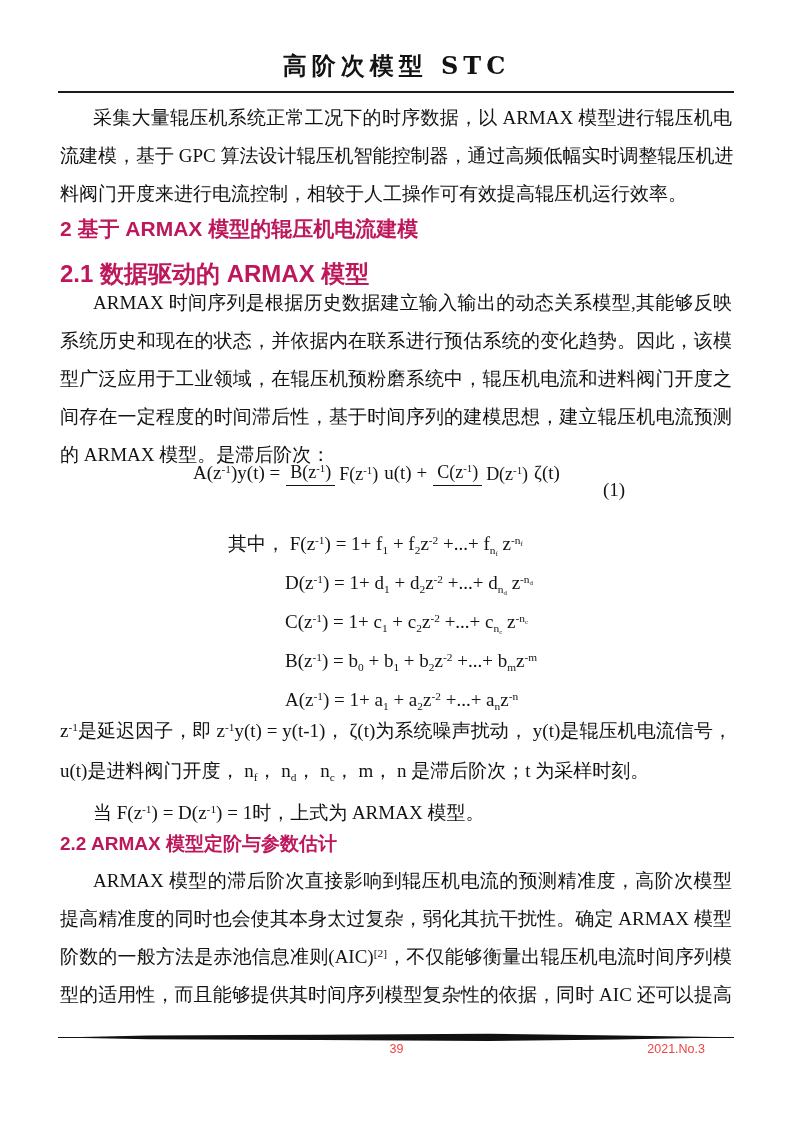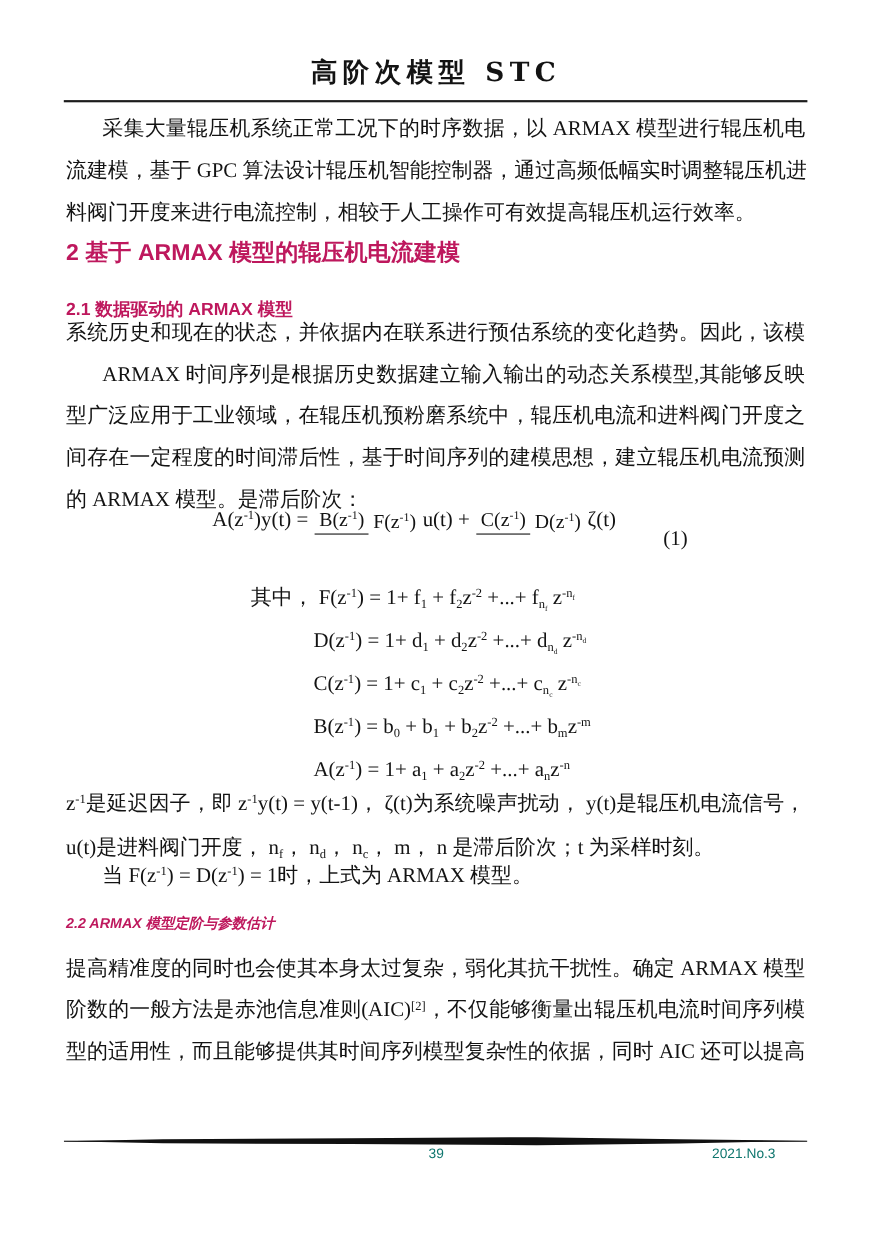--- a/index.html
+++ b/index.html
@@ -32,31 +32,31 @@
   }
   .para .lastline{
     text-align:left;white-space:nowrap;
     height:38px;line-height:38px;
   }
   .indent{text-indent:33px;}
   .p-intro{top:99px;}
   .p-armax{top:284px;}
   .p-expl{top:711px;}
   .p-expl .jline,.p-expl .lastline{height:40px;line-height:40px;}
-  .p-note{top:778px;}
+  .p-note{top:794px;}
   .p-aic{top:862px;}
   
   .heading{
     position:absolute;left:60px;
     font-family:"Liberation Sans","DejaVu Sans",sans-serif;
     font-weight:bold;color:#be185d;white-space:nowrap;
   }
   .h2{top:215px;font-size:21px;}
-  .h21{top:271px;font-size:16px;}
-  .h22{top:831px;font-size:13px;font-style:italic;}
+  .h21{top:258px;font-size:24px;}
+  .h22{top:831px;font-size:19px;}
   
   .eq1{
     position:absolute;top:461px;left:193px;
     display:flex;align-items:center;
     font-size:19px;white-space:nowrap;
   }
   .eq1 > span{margin-right:2px;}
   .frac{
     display:inline-flex;align-items:center;
     vertical-align:middle;margin:0 4px;font-size:18px;line-height:1.25;
@@ -71,21 +71,21 @@
   .where-line{height:39px;line-height:39px;}
   .where-line.cont{margin-left:57px;}
   
   sup{font-size:60%;line-height:0;vertical-align:0.55em;letter-spacing:0;}
   sub{font-size:60%;line-height:0;vertical-align:-0.35em;letter-spacing:0;}
   
   .footer-rule{position:absolute;top:1033px;left:58px;width:676px;height:9px;}
   .footer-text{
     position:absolute;top:1041px;height:16px;line-height:16px;
     font-family:"Liberation Sans","DejaVu Sans",sans-serif;
-    font-size:12.5px;color:#0f766e;
+    font-size:12.5px;color:#ef4444;
   }
   .page-number{left:0;right:0;text-align:center;}
   .issue{right:88px;}
 </style>
 </head>
 <body>
 
 <div class="page">
 
   <div class="journal-title">高阶次模型 STC</div>
@@ -94,22 +94,22 @@
   <div class="para p-intro">
     <div class="jline indent">采集大量辊压机系统正常工况下的时序数据，以 ARMAX 模型进行辊压机电</div>
     <div class="jline">流建模，基于 GPC 算法设计辊压机智能控制器，通过高频低幅实时调整辊压机进</div>
     <div class="lastline">料阀门开度来进行电流控制，相较于人工操作可有效提高辊压机运行效率。</div>
   </div>
 
   <div class="heading h2">2 基于 ARMAX 模型的辊压机电流建模</div>
   <div class="heading h21">2.1 数据驱动的 ARMAX 模型</div>
 
   <div class="para p-armax">
+    <div class="jline indent">ARMAX 时间序列是根据历史数据建立输入输出的动态关系模型,其能够反映</div>
     <div class="jline">系统历史和现在的状态，并依据内在联系进行预估系统的变化趋势。因此，该模</div>
-    <div class="jline indent">ARMAX 时间序列是根据历史数据建立输入输出的动态关系模型,其能够反映</div>
     <div class="jline">型广泛应用于工业领域，在辊压机预粉磨系统中，辊压机电流和进料阀门开度之</div>
     <div class="jline">间存在一定程度的时间滞后性，基于时间序列的建模思想，建立辊压机电流预测</div>
     <div class="lastline">的 ARMAX 模型。是滞后阶次：</div>
   </div>
 
   <div class="eq1">
     <span>A(z<sup>-1</sup>)y(t) =</span>
     <span class="frac">
       <span class="num">B(z<sup>-1</sup>)</span>
       <span class="den">F(z<sup>-1</sup>)</span>
@@ -138,20 +138,21 @@
     <div class="lastline">u(t)是进料阀门开度， n<sub>f</sub>， n<sub>d</sub>， n<sub>c</sub>， m， n 是滞后阶次；t 为采样时刻。</div>
   </div>
 
   <div class="para p-note">
     <div class="lastline indent">当 F(z<sup>-1</sup>) = D(z<sup>-1</sup>) = 1时，上式为 ARMAX 模型。</div>
   </div>
 
   <div class="heading h22">2.2 ARMAX 模型定阶与参数估计</div>
 
   <div class="para p-aic">
+    <div class="jline indent">ARMAX 模型的滞后阶次直接影响到辊压机电流的预测精准度，高阶次模型</div>
     <div class="jline">提高精准度的同时也会使其本身太过复杂，弱化其抗干扰性。确定 ARMAX 模型</div>
     <div class="jline">阶数的一般方法是赤池信息准则(AIC)<sup>[2]</sup>，不仅能够衡量出辊压机电流时间序列模</div>
     <div class="jline">型的适用性，而且能够提供其时间序列模型复杂性的依据，同时 AIC 还可以提高</div>
   </div>
 
   <svg class="footer-rule" viewBox="0 0 676 9" preserveAspectRatio="none">
     <rect x="0" y="4" width="676" height="1" fill="#151515"></rect>
     <polygon fill="#111111" points="0,4.5 90,2.6 260,1.8 430,0.8 560,2.6 676,4.2 560,6.6 430,8.1 260,7.1 90,6.3"></polygon>
   </svg>
   <div class="footer-text page-number">39</div>

